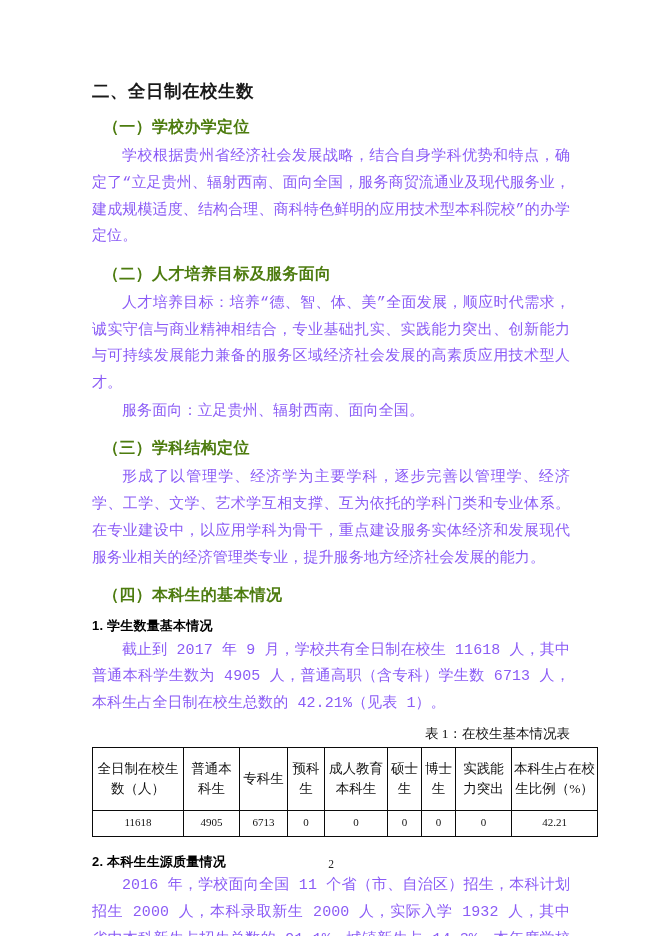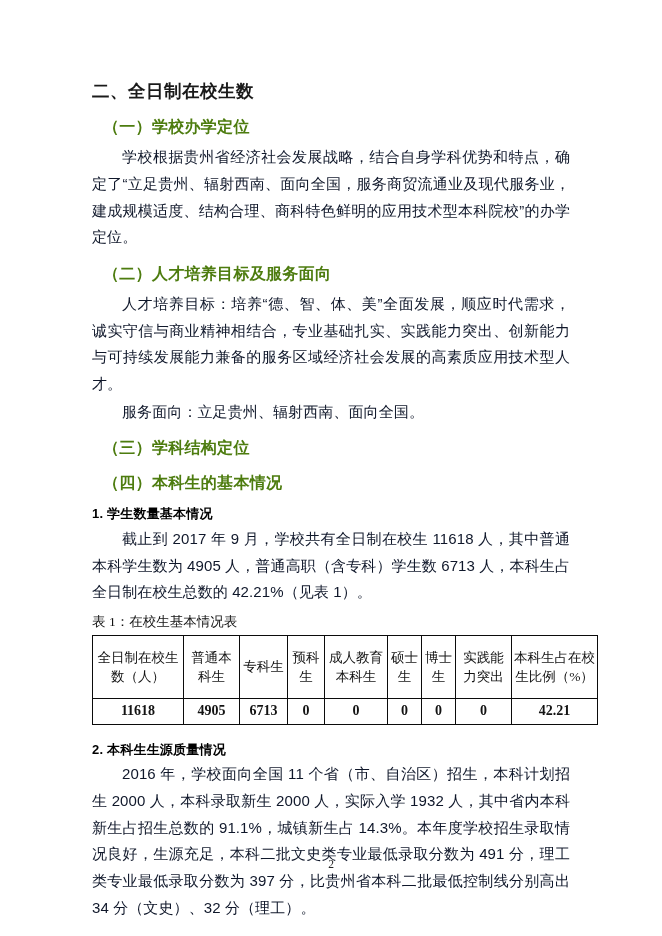--- a/index.html
+++ b/index.html
@@ -48,37 +48,37 @@
     font-weight: bold;
     font-size: 13px;
     color: #000000;
     letter-spacing: 0.2px;
     margin: 9px 0 2px 0;
     line-height: 1.5;
   }
 
   
   .p {
-    font-family: Liberation Sans, sans-serif;
+    font-family: Liberation Mono, monospace;
     font-size: 15px;
-    color: #0f172a;
+    color: #8b5cf6;
     line-height: 1.78;
     margin: 0 0 1px 0;
     text-align: justify;
     text-justify: inter-ideograph;
     text-indent: 2em;
     letter-spacing: 0.1px;
   }
 
   
   .table-caption {
     font-family: "Liberation Serif", "DejaVu Serif", serif;
     font-size: 13.5px;
     color: #131313;
-    text-align: left;
+    text-align: right;
     margin: 7px 0 3px 0;
     line-height: 1.4;
   }
   table.data {
     border-collapse: collapse;
     width: 478px;
     table-layout: fixed;
     margin: 0 0 15px 0;
   }
   table.data td, table.data th {
@@ -91,22 +91,21 @@
     padding: 2px 1px;
     font-weight: normal;
     line-height: 1.42;
     word-break: break-all;
   }
   table.data thead td {
     height: 58px;
   }
   table.data tbody td {
     height: 21px;
-    font-size: 14px;
-    font-weight: bold;
+    font-size: 11px;
   }
 
   
   .page-number {
     position: absolute;
     left: 0;
     right: 0;
     top: 858px;
     text-align: center;
     font-family: "Liberation Serif", "DejaVu Serif", serif;
@@ -123,20 +122,21 @@
     <h1 class="h1">二、全日制在校生数</h1>
 
     <h2 class="h2">（一）学校办学定位</h2>
     <p class="p">学校根据贵州省经济社会发展战略，结合自身学科优势和特点，确定了“立足贵州、辐射西南、面向全国，服务商贸流通业及现代服务业，建成规模适度、结构合理、商科特色鲜明的应用技术型本科院校”的办学定位。</p>
 
     <h2 class="h2">（二）人才培养目标及服务面向</h2>
     <p class="p">人才培养目标：培养“德、智、体、美”全面发展，顺应时代需求，诚实守信与商业精神相结合，专业基础扎实、实践能力突出、创新能力与可持续发展能力兼备的服务区域经济社会发展的高素质应用技术型人才。</p>
     <p class="p">服务面向：立足贵州、辐射西南、面向全国。</p>
 
     <h2 class="h2">（三）学科结构定位</h2>
+    <p class="p">形成了以管理学、经济学为主要学科，逐步完善以管理学、经济学、工学、文学、艺术学互相支撑、互为依托的学科门类和专业体系。在专业建设中，以应用学科为骨干，重点建设服务实体经济和发展现代服务业相关的经济管理类专业，提升服务地方经济社会发展的能力。</p>
 
     <h2 class="h2">（四）本科生的基本情况</h2>
 
     <h3 class="h3">1. 学生数量基本情况</h3>
     <p class="p">截止到 2017 年 9 月，学校共有全日制在校生 11618 人，其中普通本科学生数为 4905 人，普通高职（含专科）学生数 6713 人，本科生占全日制在校生总数的 42.21%（见表 1）。</p>
 
     <div class="table-caption">表 1：在校生基本情况表</div>
 
     <table class="data">
       <thead>

